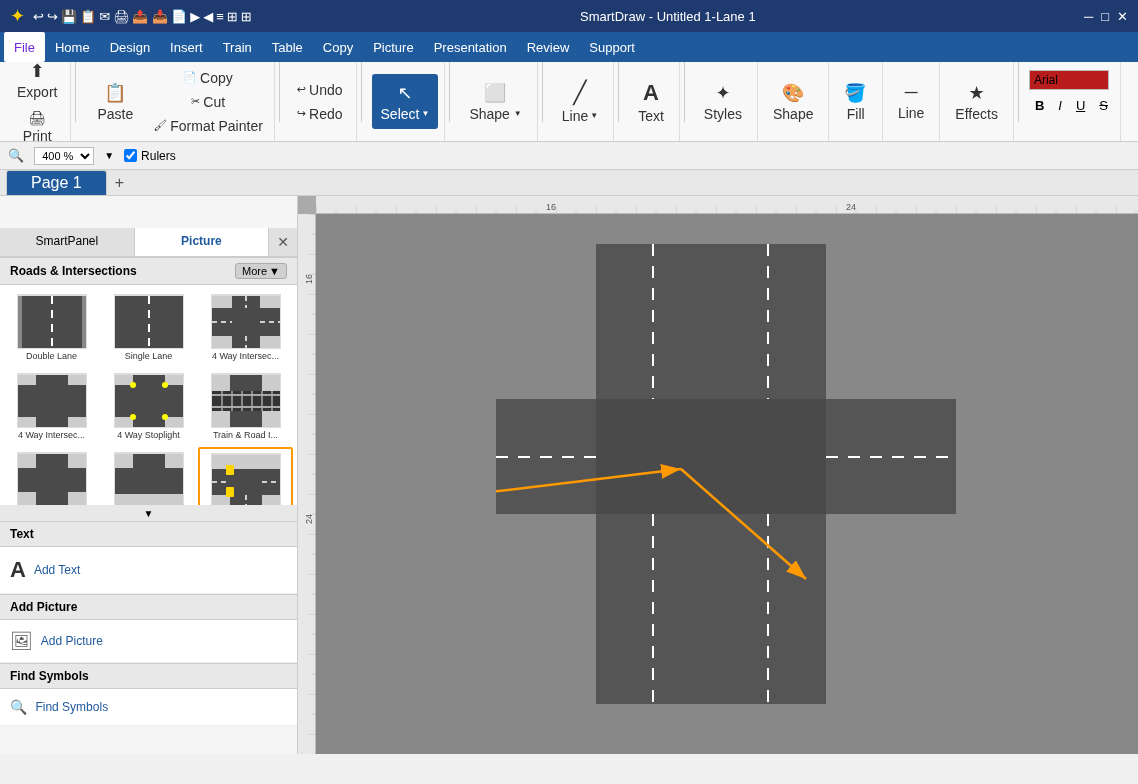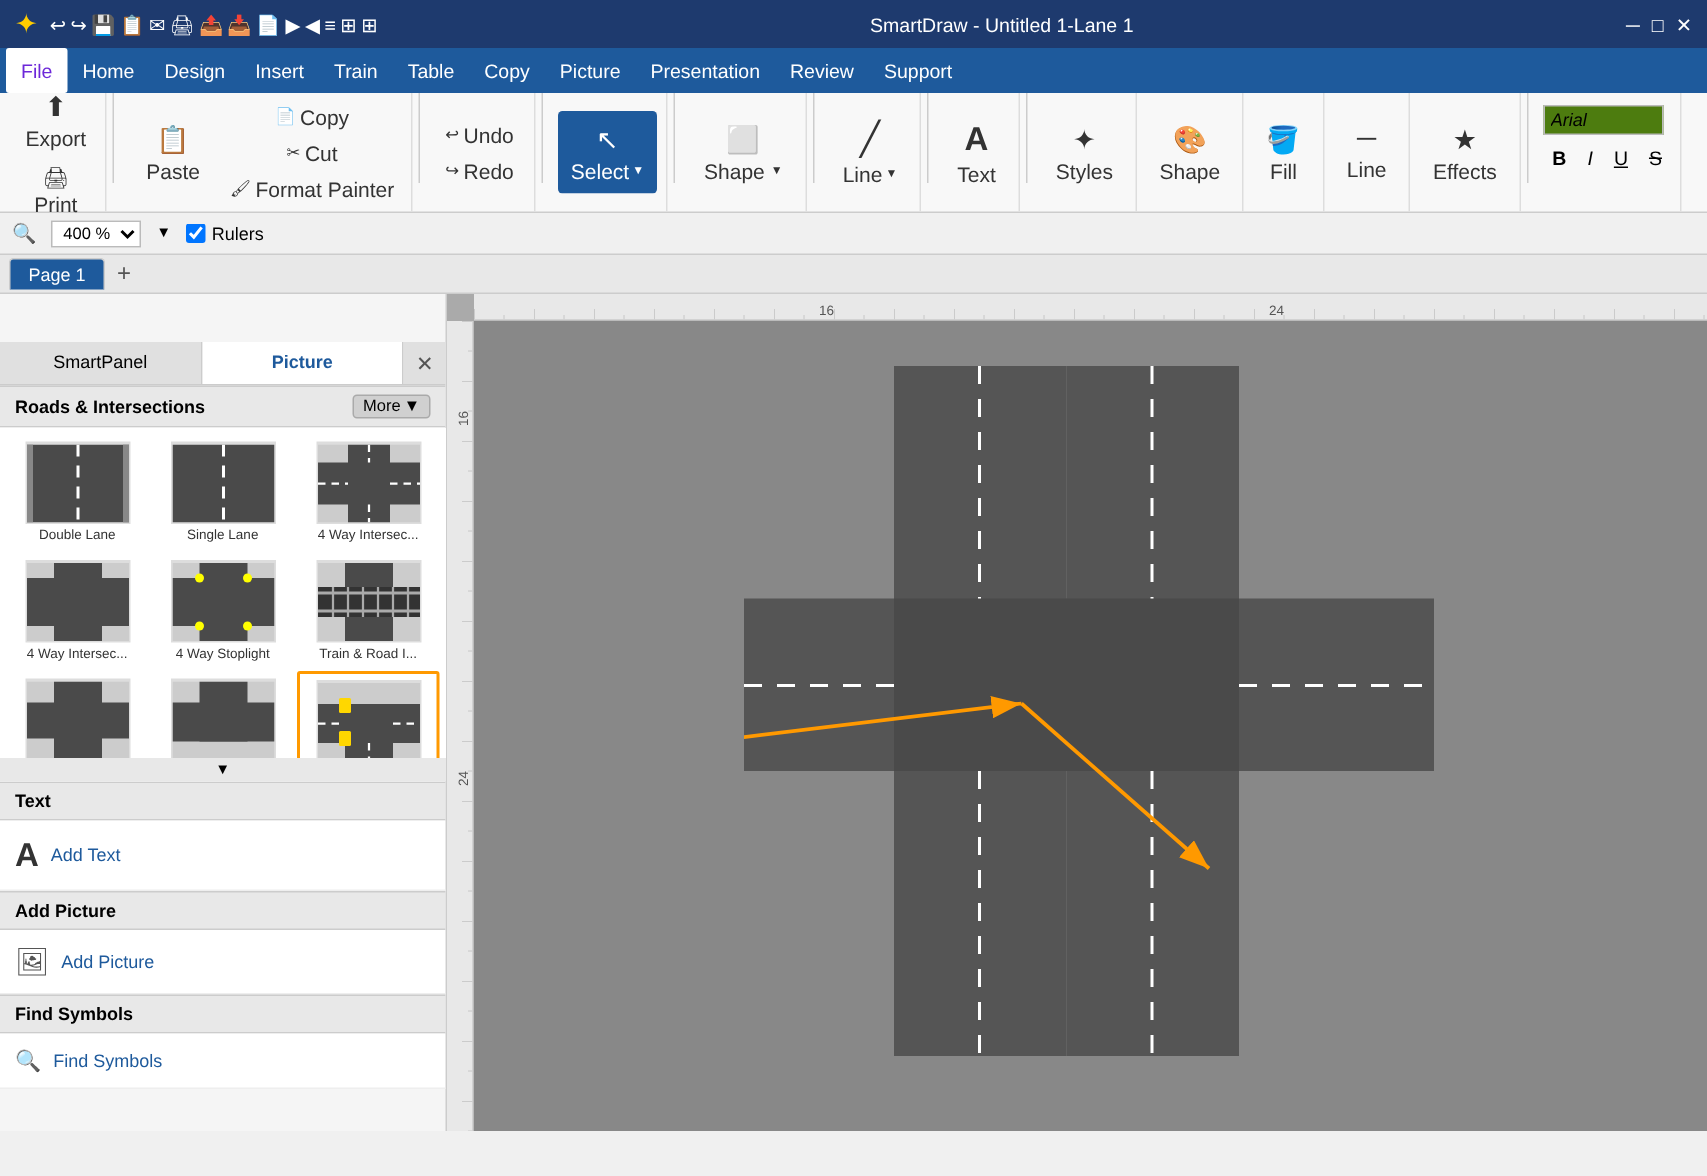--- a/index.html
+++ b/index.html
@@ -71,23 +71,22 @@
       gap: 2px;
     }
     .ribbon-btn.active-blue { background: #1e5a9c; color: white; }
     .ribbon-icon { font-size: 18px; }
     .ribbon-icon-sm { font-size: 14px; }
     .ribbon-label { font-size: 14px; white-space: nowrap; }
     .font-select {
       border: 1px solid #bbb;
       padding: 1px 4px;
       font-size: 12px;
-      background: #4d7c0f;
+      background: #b91c1c;
       width: 100px;
-      font-style: italic;
     }
     .font-btn {
       border: 1px solid transparent;
       background: none;
       cursor: pointer;
       font-size: 13px;
       padding: 1px 5px;
       border-radius: 2px;
     }
     .font-btn.bold { font-weight: bold; }
@@ -120,22 +119,22 @@
       height: 26px;
       display: flex;
       align-items: center;
       padding: 0 6px;
       gap: 4px;
     }
     .page-tab {
       background: white;
       border: 1px solid #ccc;
       border-bottom: none;
-      padding: 3px 12px;
-      font-size: 12px;
+      padding: 3px 24px;
+      font-size: 16px;
       cursor: pointer;
       border-radius: 3px 3px 0 0;
     }
     .page-tab.active { background: #1e5a9c; color: white; }
     .page-tab-add { cursor: pointer; font-size: 16px; color: #555; padding: 0 4px; }
 
     
     #main-layout {
       display: flex;
       height: calc(784px - 32px - 30px - 80px - 30px - 28px - 26px);

